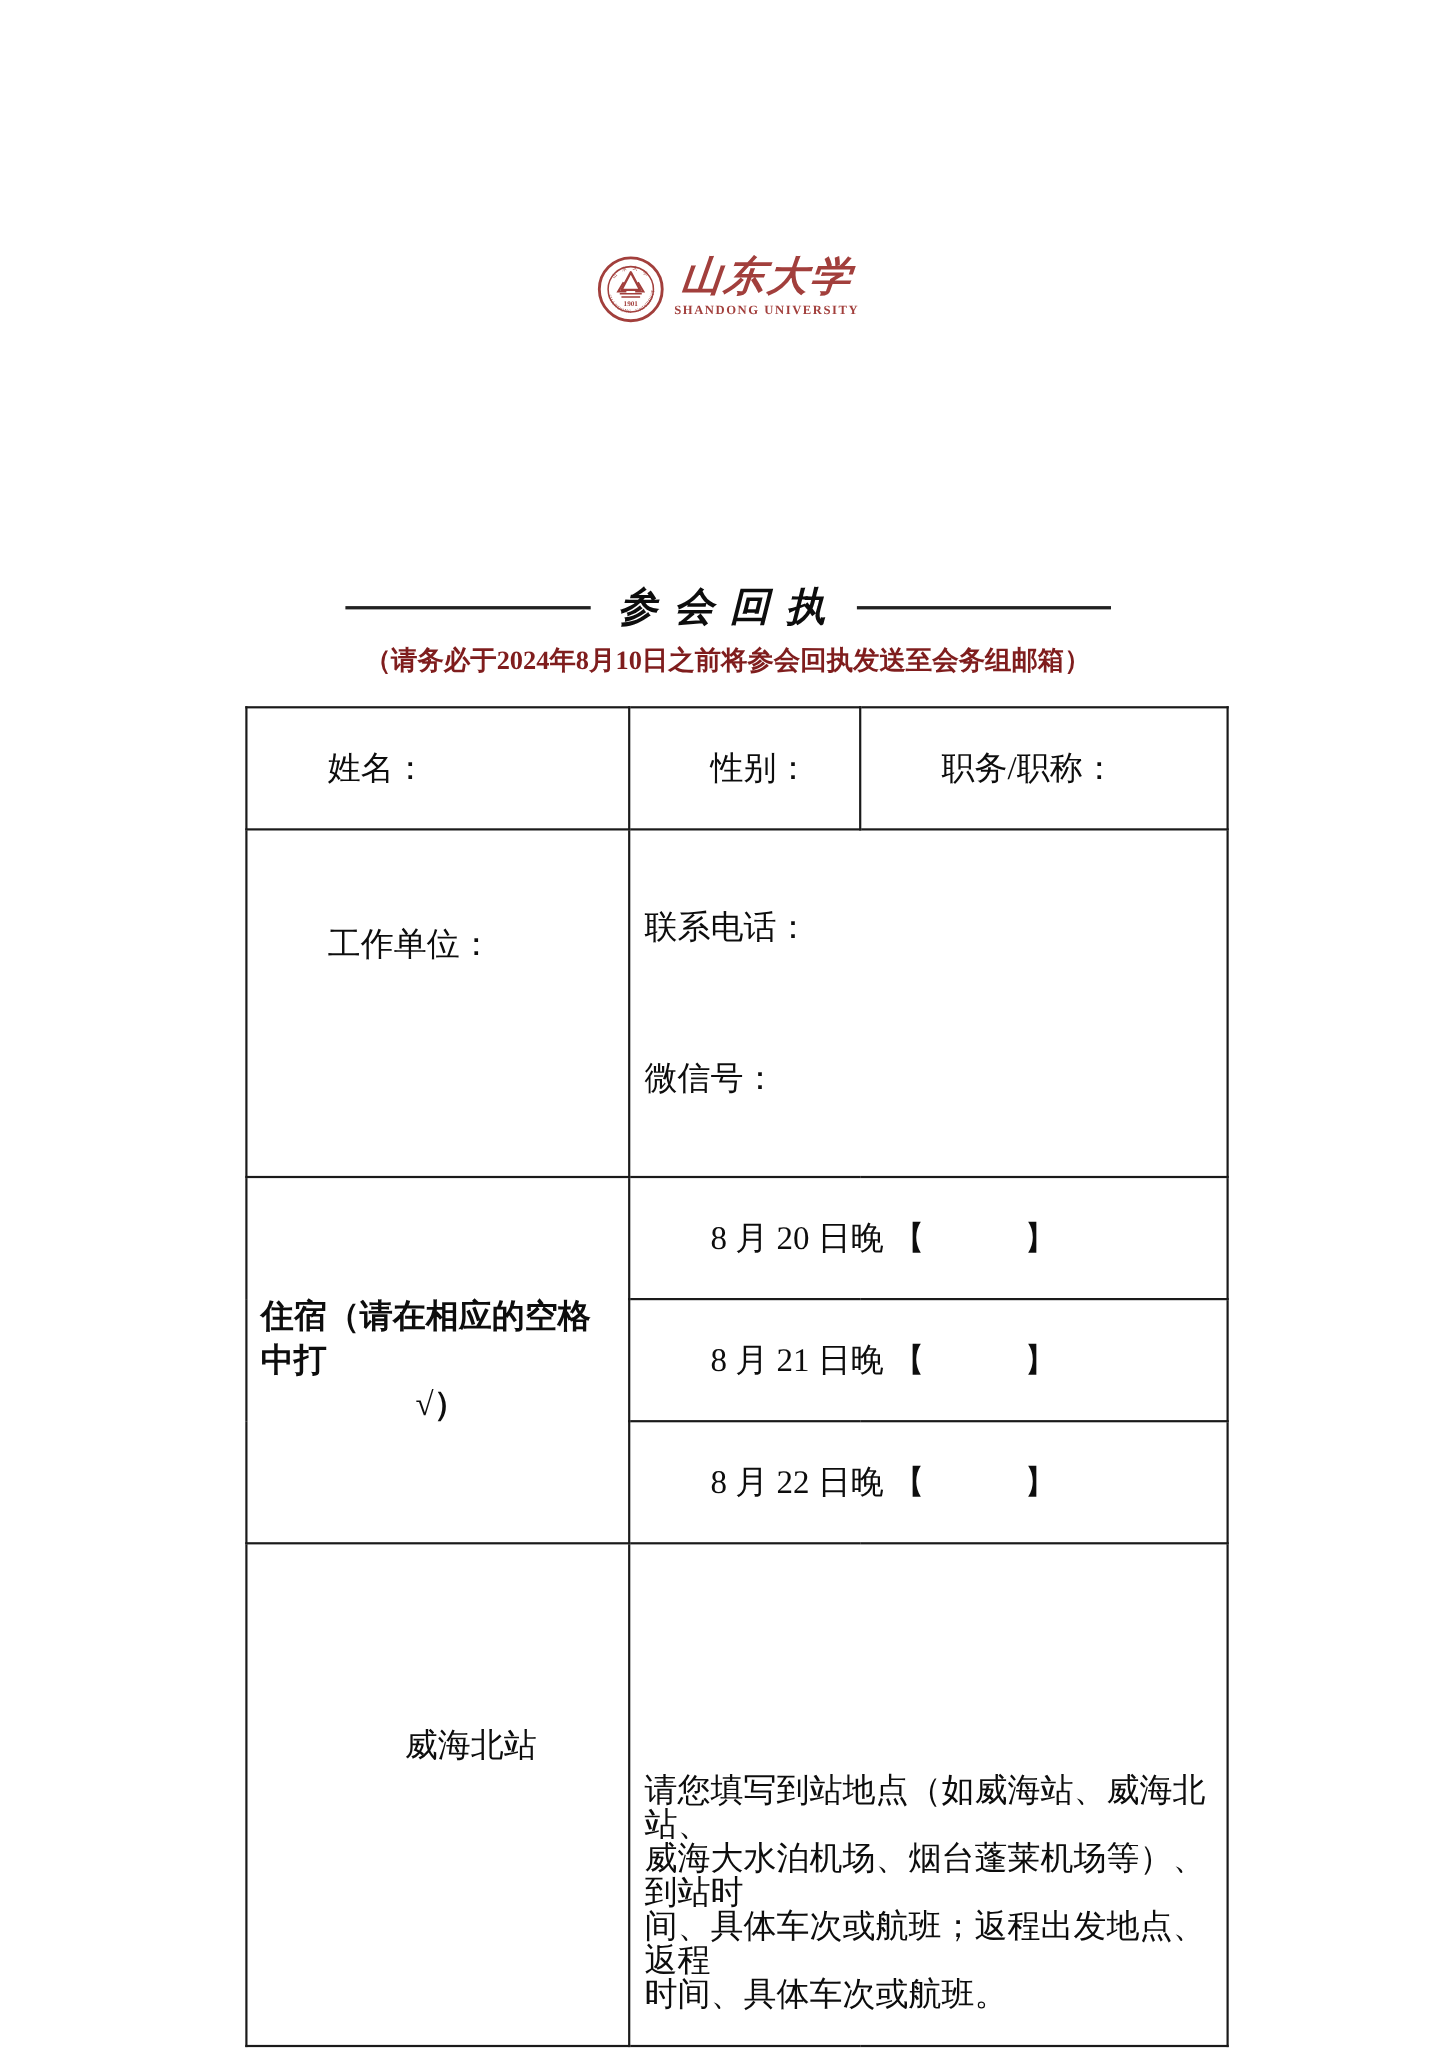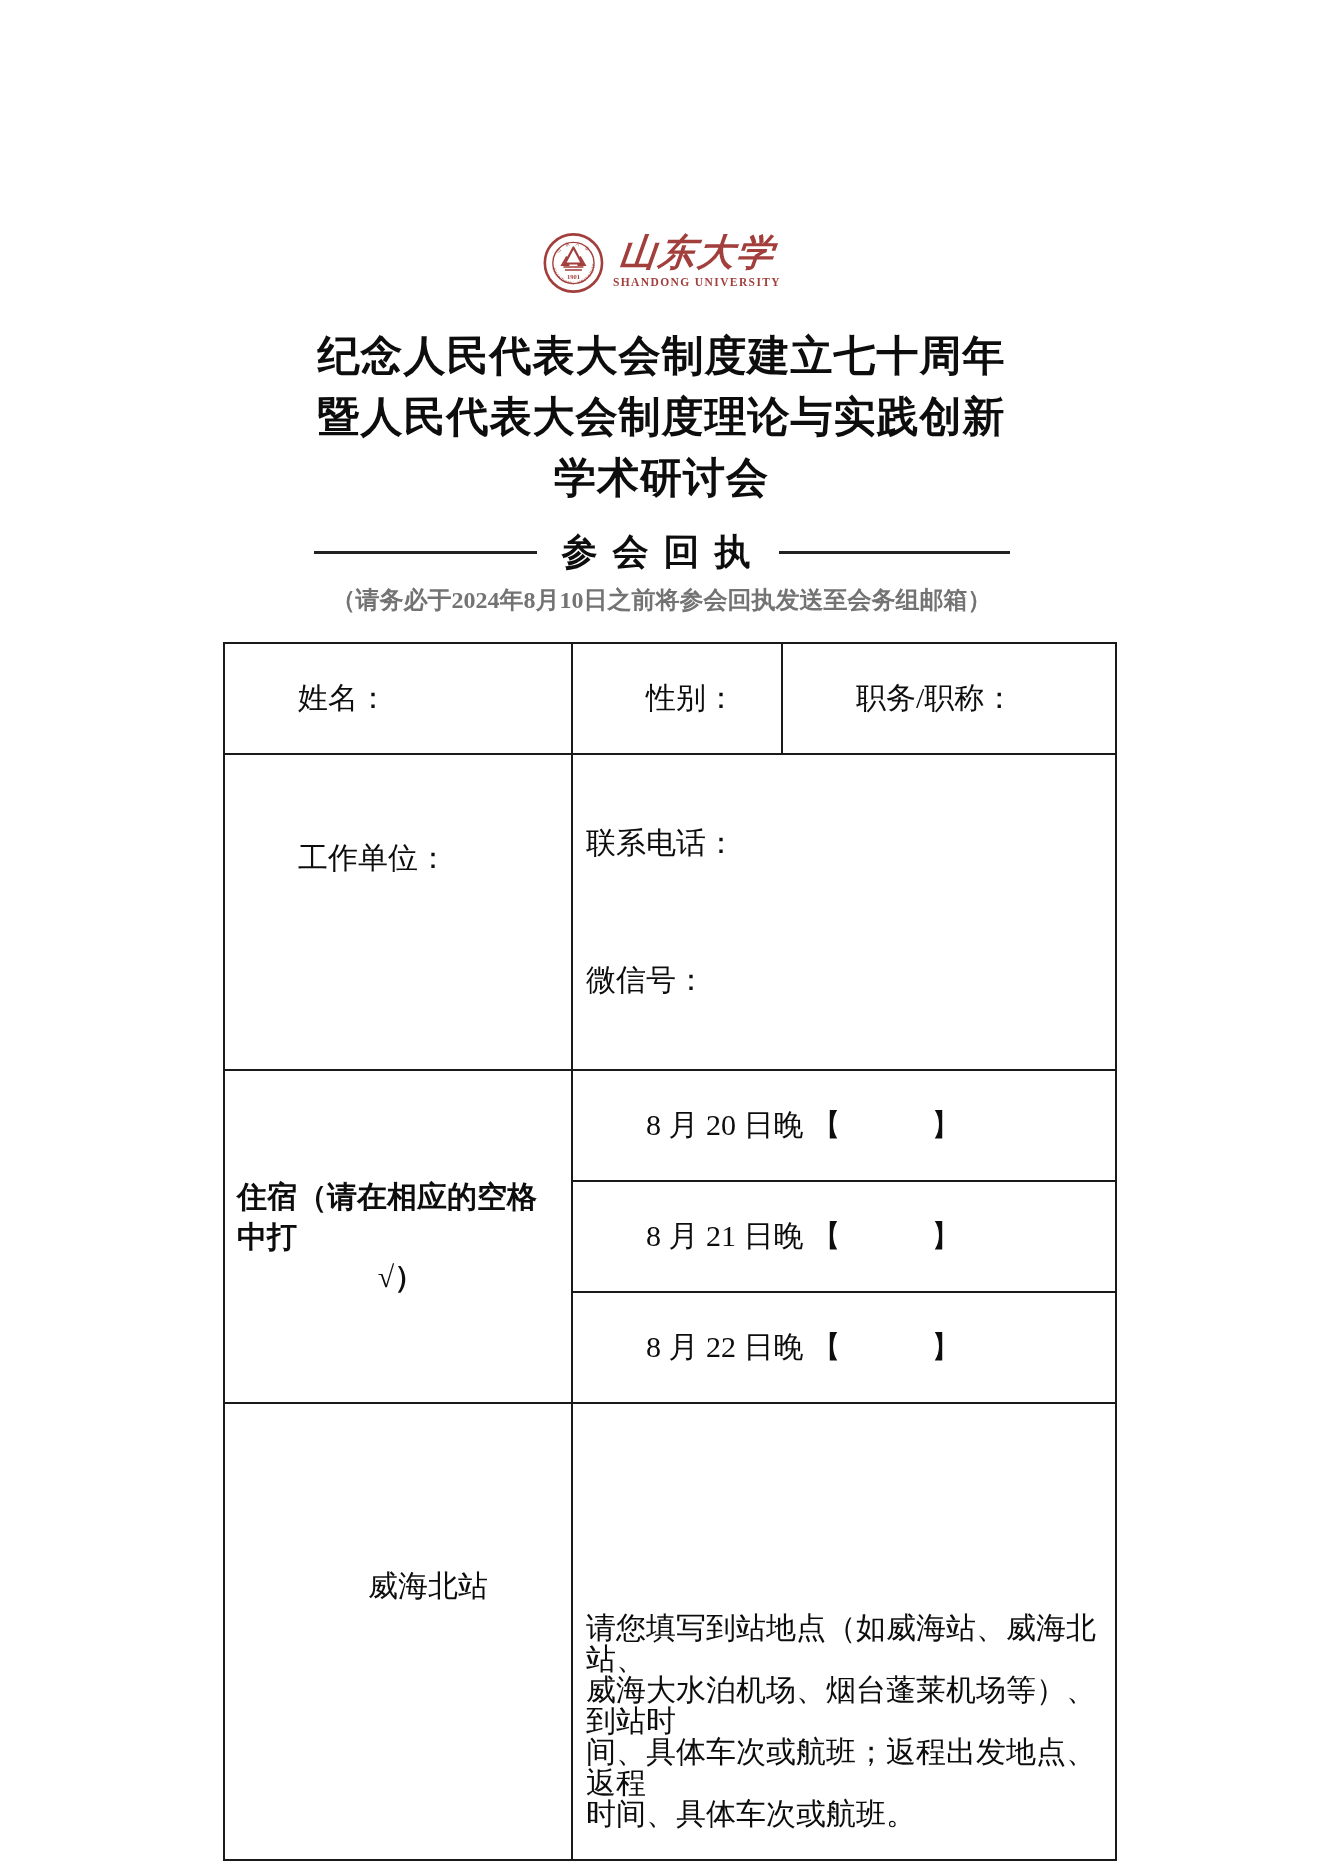--- a/index.html
+++ b/index.html
@@ -42,25 +42,25 @@
   
   .slip-row{
     position:absolute;top:528px;left:0;width:100%;
     display:flex;justify-content:center;align-items:center;gap:25px;
   }
   .rule{height:3px;background:#222;}
   .rule-left{width:223px;}
   .rule-right{width:231px;}
   .slip-heading{
     font-size:36px;font-weight:bold;letter-spacing:3px;
-    color:#0d0d0d;white-space:pre;
+    color:#0d0d0d;white-space:pre;font-style:italic;
   }
   .slip-note{
     position:absolute;top:584px;left:0;width:100%;
-    text-align:center;font-size:24px;font-weight:bold;color:#737373;
+    text-align:center;font-size:24px;font-weight:bold;color:#7f1d1d;
   }
 
   
   .form-table{
     position:absolute;left:223px;top:642px;
     border-collapse:collapse;table-layout:fixed;width:892px;
     font-size:30px;color:#0d0d0d;
   }
   .form-table td{
     border:2px solid #1a1a1a;
@@ -108,25 +108,20 @@
           <textPath href="#arcTop" startOffset="18%">山 东 大 学</textPath>
         </text>
       </svg>
     </span>
     <span class="logo-text">
       <span class="logo-cn">山东大学</span>
       <span class="logo-en">SHANDONG UNIVERSITY</span>
     </span>
   </div>
 
-  <div class="title-block">
-    <div class="title-line">纪念人民代表大会制度建立七十周年</div>
-    <div class="title-line">暨人民代表大会制度理论与实践创新</div>
-    <div class="title-line">学术研讨会</div>
-  </div>
 
   <div class="slip-row">
     <span class="rule rule-left"></span>
     <span class="slip-heading">参 会 回 执</span>
     <span class="rule rule-right"></span>
   </div>
   <div class="slip-note">（请务必于2024年8月10日之前将参会回执发送至会务组邮箱）</div>
 
   <table class="form-table">
     <colgroup>

